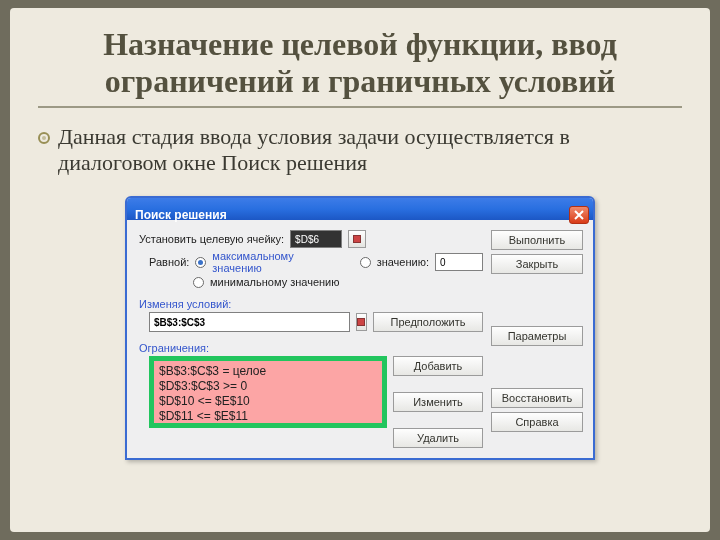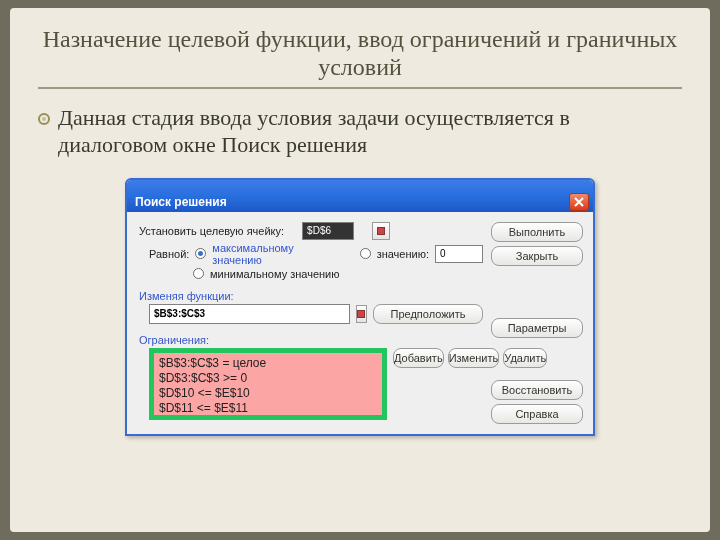--- a/index.html
+++ b/index.html
@@ -10,22 +10,22 @@
     overflow: hidden;
   }
   .slide-frame {
     position: absolute;
     top: 8px; left: 10px; right: 10px; bottom: 8px;
     background: #eeeadf;
     border-radius: 4px;
     padding: 18px 28px;
   }
   .slide-title {
-    font-size: 24px;
-    font-weight: normal;
+    font-size: 32px;
+    font-weight: bold;
     color: #54513f;
     text-align: center;
     line-height: 1.15;
     margin-bottom: 4px;
   }
   .title-underline {
     border-bottom: 2px solid #9c9985;
     margin: 6px 0 16px 0;
   }
   .bullet-row {
@@ -64,21 +64,21 @@
     background: #efeff0;
     font-family: Tahoma, Arial, sans-serif;
     font-size: 11px;
     color: #222;
     box-shadow: 2px 2px 4px rgba(0,0,0,.25);
   }
   .titlebar {
     display: flex;
     align-items: center;
     justify-content: space-between;
-    height: 32px;
+    height: 22px;
     padding: 12px 4px 0 8px;
     background: linear-gradient(#3d7ce8, #296fe0 50%, #1c57c5);
     color: #fff;
     font-weight: bold;
     font-size: 12px;
     border-radius: 4px 4px 0 0;
   }
   .closebtn {
     width: 20px; height: 18px;
     background: linear-gradient(#f08a6c, #d93b17);
@@ -88,27 +88,27 @@
     cursor: pointer;
   }
   .closebtn svg { width: 10px; height: 10px; }
   .dbody { padding: 10px 10px 10px 12px; display: flex; gap: 8px; }
   .leftcol { flex: 1; }
   .rightcol { width: 92px; display: flex; flex-direction: column; gap: 4px; }
   .wbtn {
     height: 20px;
     border: 1px solid #9b9b9b;
     background: linear-gradient(#fefefe, #e7e7e4);
-    border-radius: 8px;
+    border-radius: 0;
     font-size: 11px;
     display: flex; align-items: center; justify-content: center;
     cursor: pointer;
     color: #34342e;
   }
-  .rowA { display: flex; align-items: center; gap: 18px; }
+  .rowA { display: flex; align-items: center; gap: 6px; }
   .tinput {
     border: 1px solid #808080;
     background: #fff;
     height: 18px;
     font-size: 10px;
     padding: 0 4px;
   }
   .refbtn {
     width: 18px; height: 18px;
     border: 1px solid #9b9b9b;
@@ -181,37 +181,37 @@
             <span class="radio"></span>
             <span>значению:</span>
             <input class="tinput" style="width: 48px;" value="0">
           </div>
 
           <div class="flexrow" style="margin-left:54px">
             <span class="radio"></span>
             <span>минимальному значению</span>
           </div>
 
-          <div class="linklabel">Изменяя функции:</div>
+          <div class="linklabel">Изменяя условий:</div>
           <div class="flexrow">
             <input class="tinput biginput" value="$B$3:$C$3" style="">
             <span class="refbtn">
                 <span></span>
               </span>
             <span class="wbtn" style="width:110px;flex:0 0 auto">Предположить</span>
           </div>
 
           <div class="linklabel">Ограничения:</div>
           <div class="flexrow" style="align-items:flex-start">
             <div class="listbox">$B$3:$C$3 = целое
 $D$3:$C$3 &gt;= 0
 $D$10 &lt;= $E$10
 $D$11 &lt;= $E$11
 $D$3 &lt;= $E$3</div>
-            <div style="width:90px;flex:0 0 auto;display:flex;flex-direction:row;gap:4px">
+            <div style="width:90px;flex:0 0 auto;display:flex;flex-direction:column;gap:16px">
               <span class="wbtn">Добавить</span>
               <span class="wbtn">Изменить</span>
               <span class="wbtn">Удалить</span>
             </div>
           </div>
 
         </div>
         <div class="rightcol">
           <span class="wbtn">Выполнить</span>
           <span class="wbtn">Закрыть</span>

